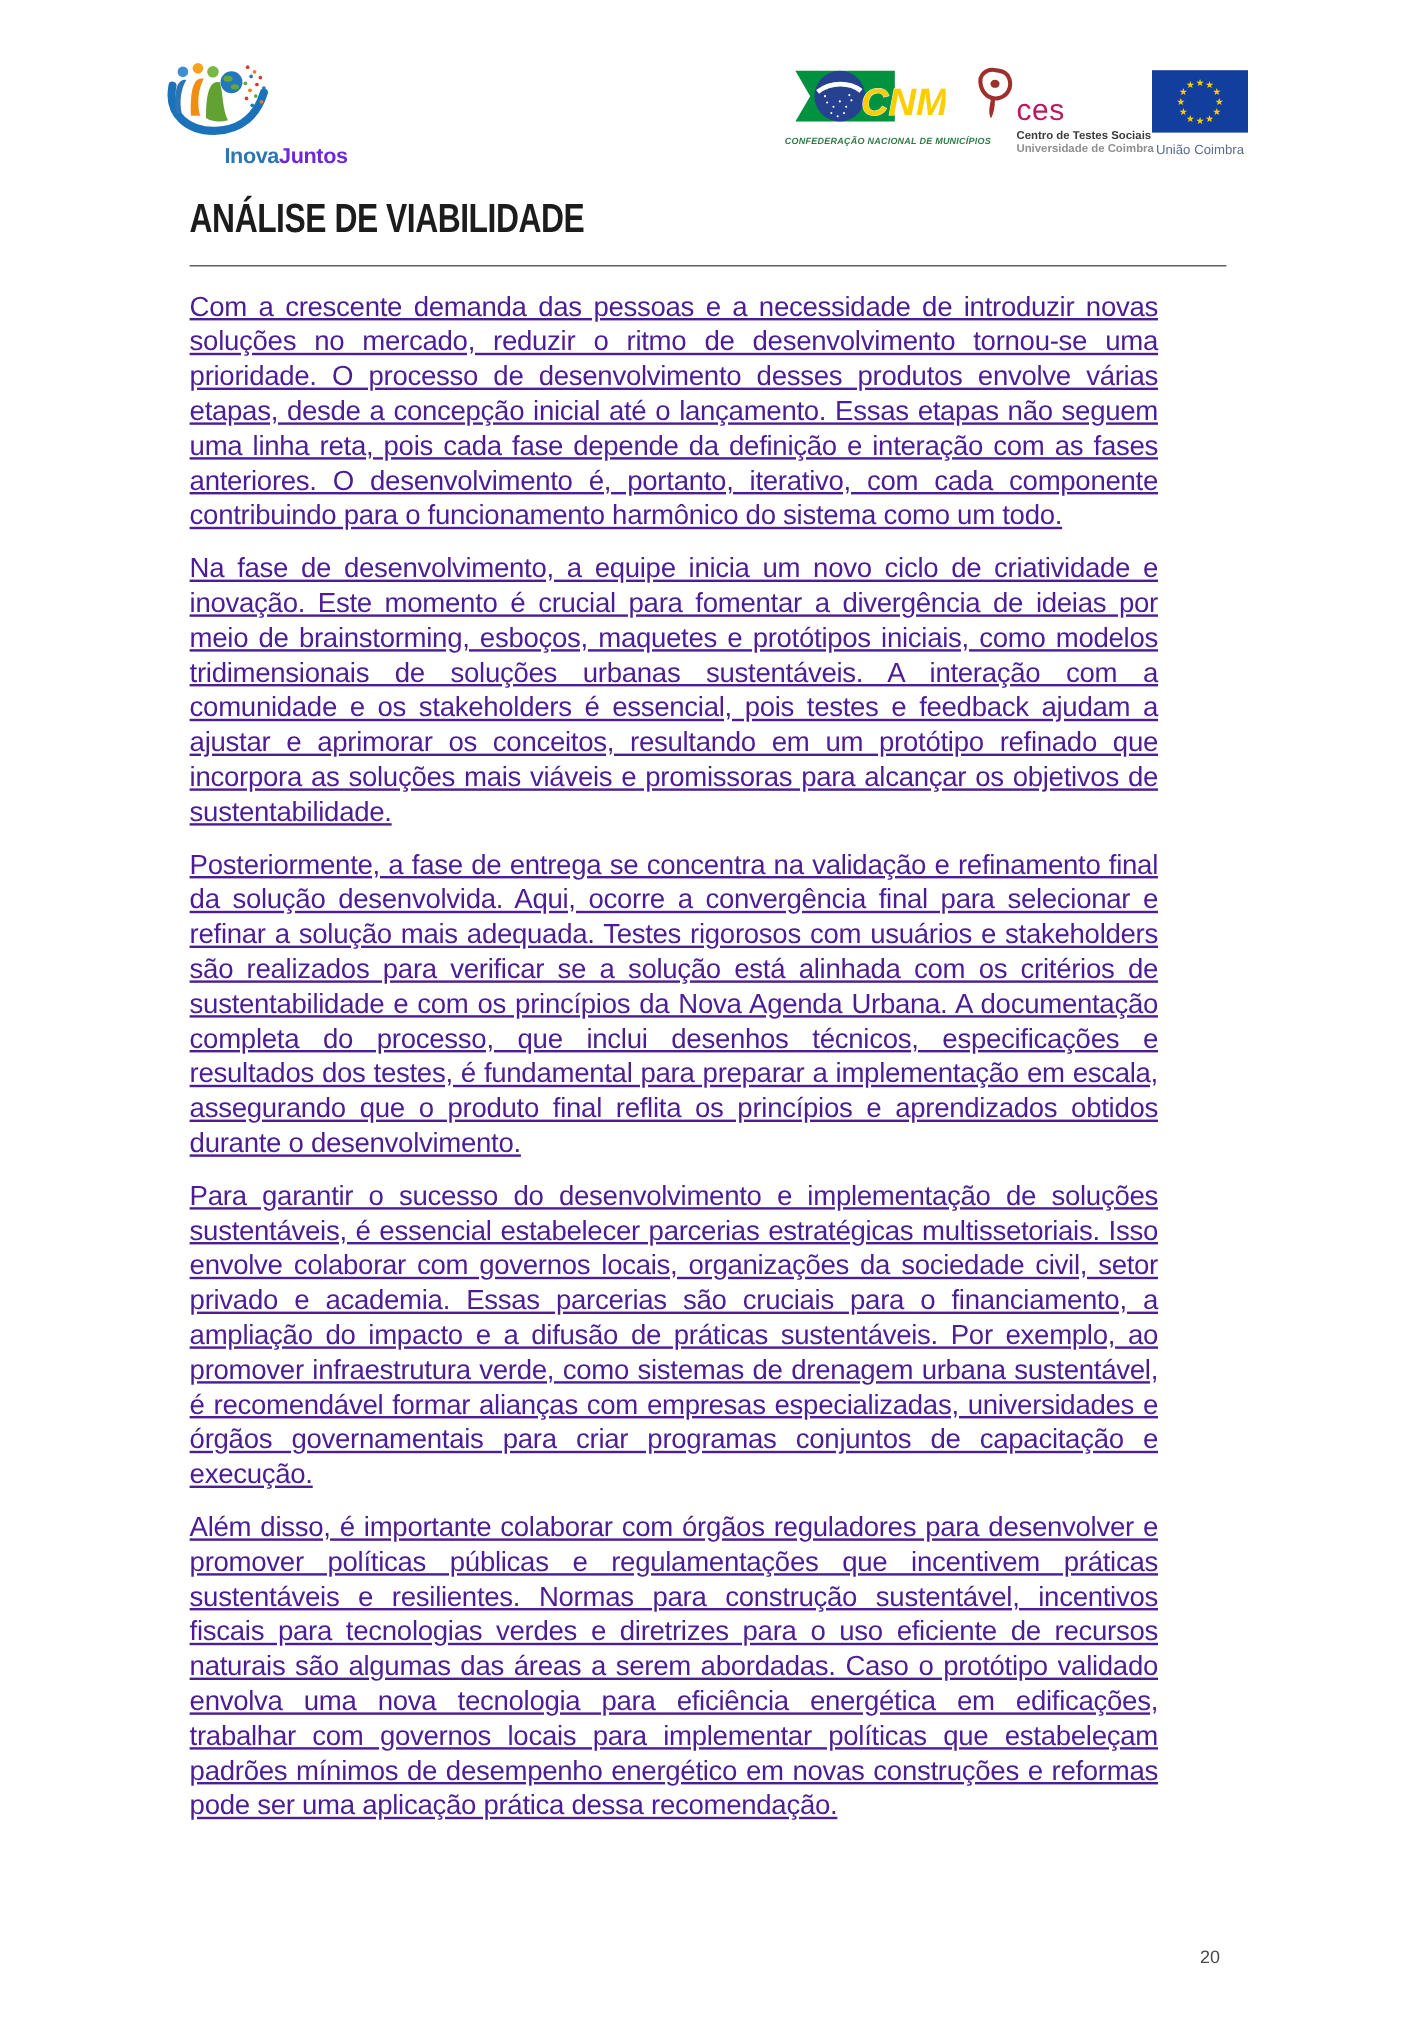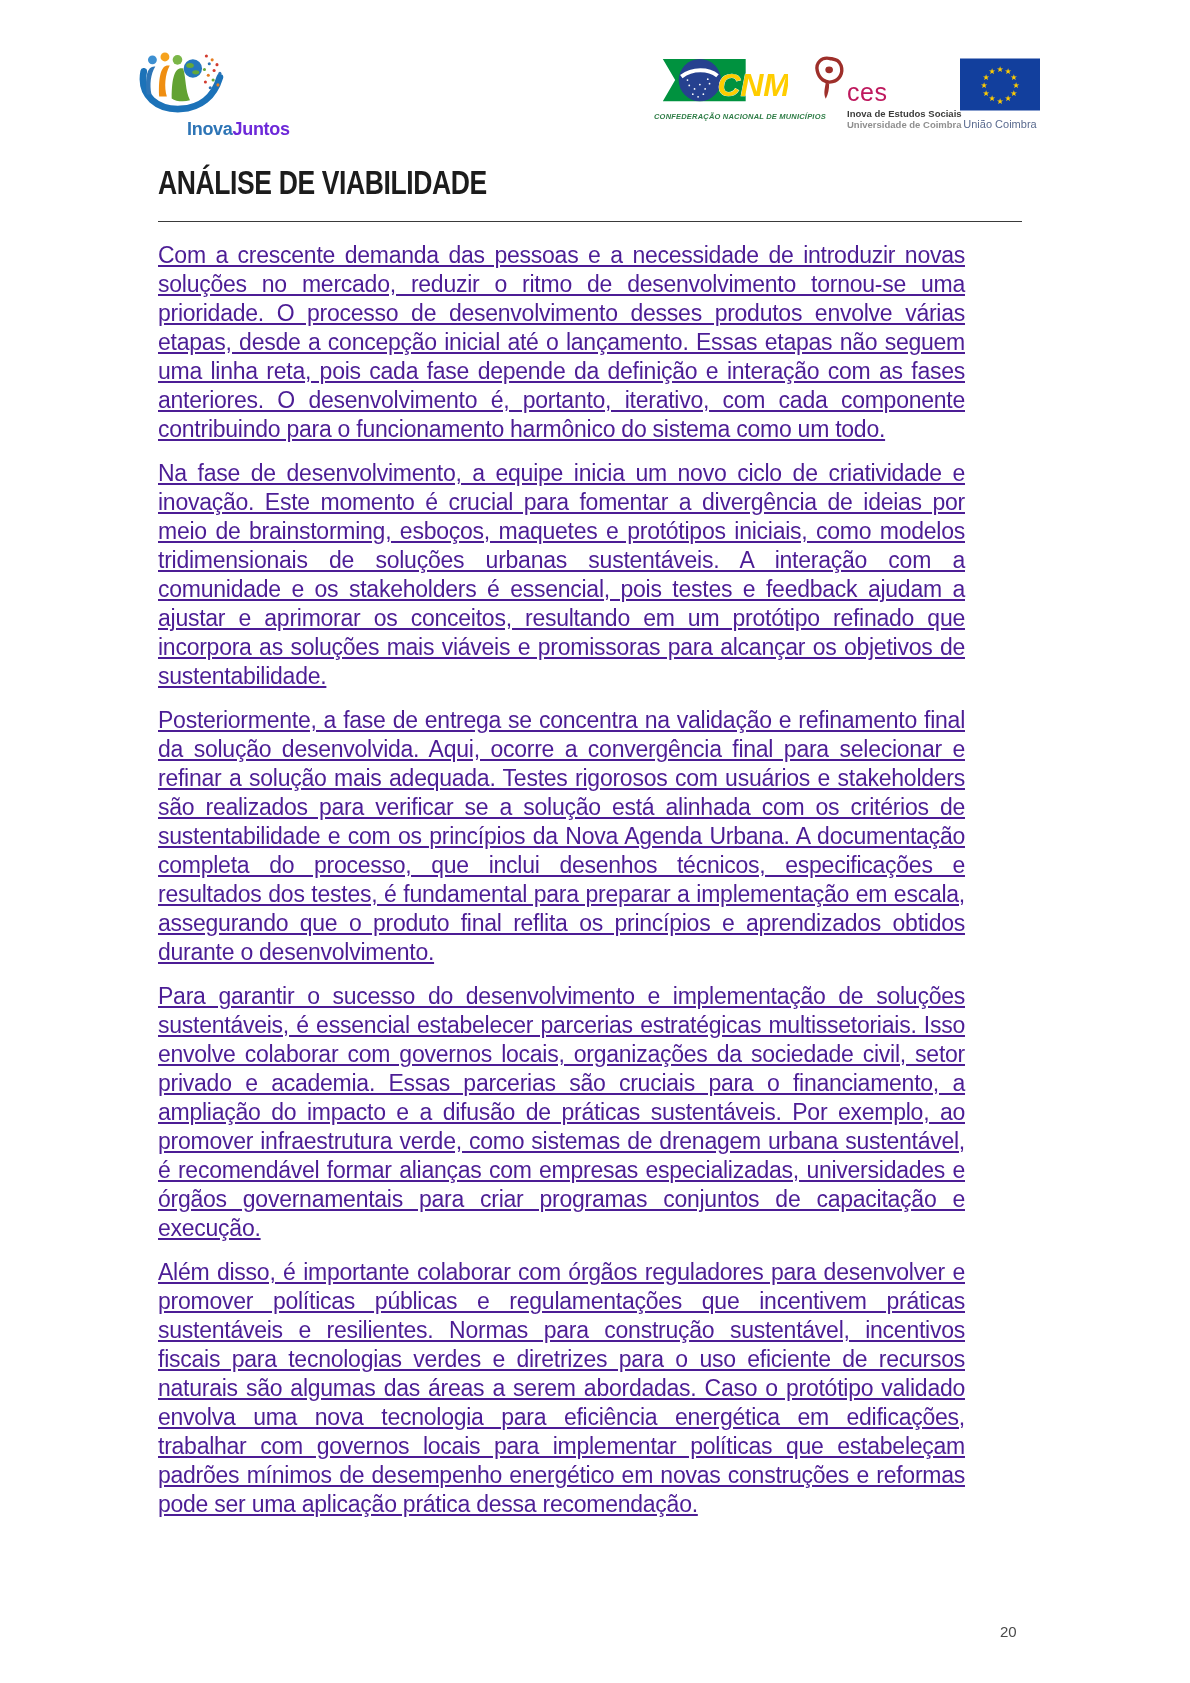--- a/index.html
+++ b/index.html
@@ -129,21 +129,21 @@
       <div class="cnm-caption">CONFEDERAÇÃO NACIONAL DE MUNICÍPIOS</div>
     </div>
 
     <div class="logo-ces">
       <svg class="ces-symbol" width="34" height="52" viewBox="0 0 40 60">
         <path d="M21,5 C10,2 3,10 5,19 C7,29 15,34 23,32 C31,30 36,22 33,13 C31,7 27,6 22,5" fill="none" stroke="#9e2f2a" stroke-width="4" stroke-linecap="round"></path>
         <ellipse cx="19" cy="18" rx="4.5" ry="4" fill="#9e2f2a"></ellipse>
         <path d="M15,33 C14,40 12,46 15,52 C18,47 19,40 19,34 Z" fill="#9e2f2a"></path>
       </svg>
       <div class="ces-word">ces</div>
-      <div class="ces-caption1">Inova de Estudos Sociais</div>
+      <div class="ces-caption1">Centro de Testes Sociais</div>
       <div class="ces-caption2">Universidade de Coimbra</div>
     </div>
 
     <div class="logo-eu">
       <svg width="80" height="53" viewBox="0 0 80 52">
         <rect x="0" y="0" width="80" height="52" fill="#123f9d"></rect>
         <g fill="#ffcc00" font-family="DejaVu Sans, sans-serif" font-size="8" text-anchor="middle">
           <text x="40" y="13">★</text>
           <text x="48" y="15.1">★</text>
           <text x="53.9" y="21">★</text>

